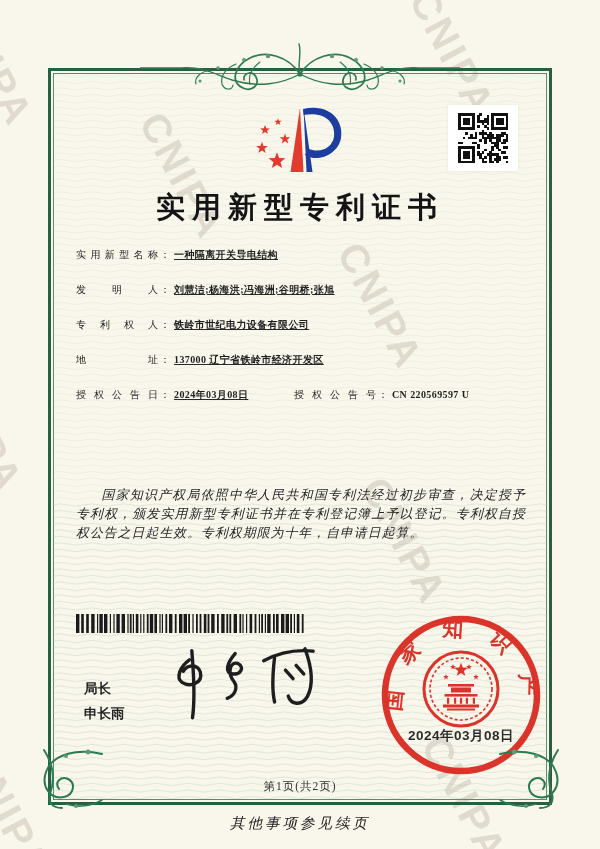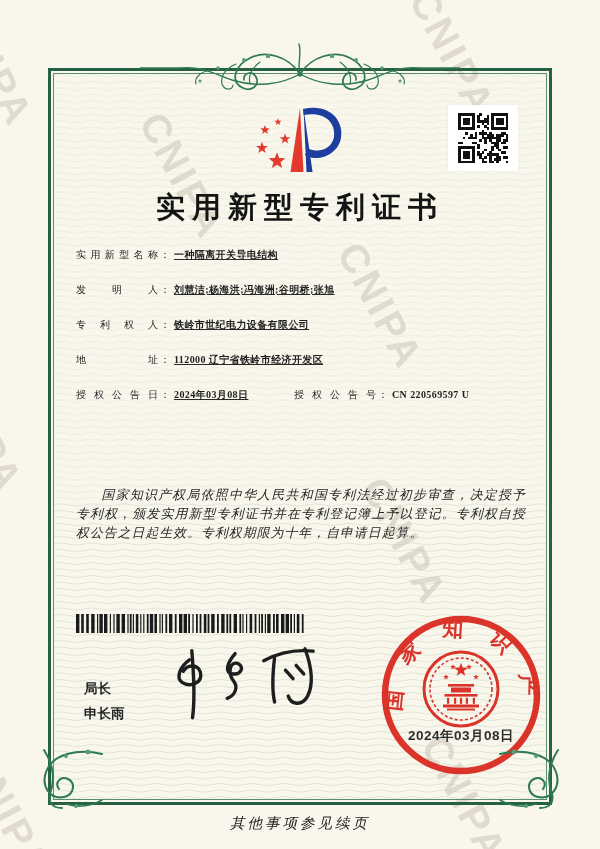--- a/index.html
+++ b/index.html
@@ -488,21 +488,21 @@
     <div class="frow">
       <span class="flabel">实用新型名称</span><span class="fcolon">：</span><span class="fvalue">一种隔离开关导电结构</span>
     </div>
     <div class="frow">
       <span class="flabel">发明人</span><span class="fcolon">：</span><span class="fvalue">刘慧洁;杨海洪;冯海洲;谷明桥;张旭</span>
     </div>
     <div class="frow">
       <span class="flabel">专利权人</span><span class="fcolon">：</span><span class="fvalue">铁岭市世纪电力设备有限公司</span>
     </div>
     <div class="frow">
-      <span class="flabel">地址</span><span class="fcolon">：</span><span class="fvalue">112000 辽宁省铁岭市经济开发区</span>
+      <span class="flabel">地址</span><span class="fcolon">：</span><span class="fvalue">137000 辽宁省铁岭市经济开发区</span>
     </div>
     <div class="frow">
       <span class="flabel">授权公告日</span><span class="fcolon">：</span><span class="fvalue">2024年03月08日</span>
       <span class="fpair2">
         <span class="flabel">授权公告号</span><span class="fcolon">：</span><span class="fvalue">CN 220569597 U</span>
       </span>
     </div>
   </div>
 
   <div class="body-text">
@@ -611,14 +611,15 @@
           <rect x="4.8" y="8.8" width="2.2" height="6"></rect>
           <rect x="11.8" y="8.8" width="2.2" height="6"></rect>
           <rect x="-18" y="15.5" width="36" height="3"></rect>
           <rect x="-14" y="19.5" width="28" height="2"></rect>
         </g>
         <text class="seal-date" x="84" y="129" text-anchor="middle">2024年03月08日</text>
       </g>
     </svg>
   </div>
 
+  <div class="page-num">第1页(共2页)</div>
   <div class="cont-note">其他事项参见续页</div>
 </div>
 
 </body></html>

